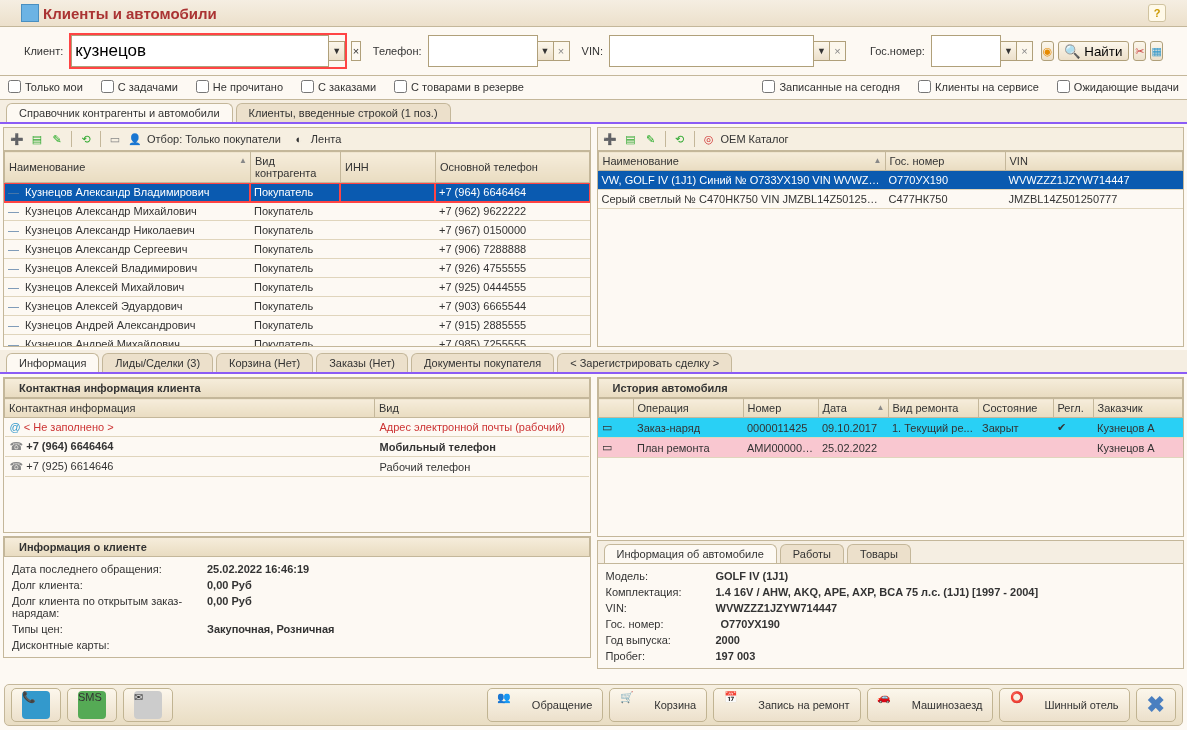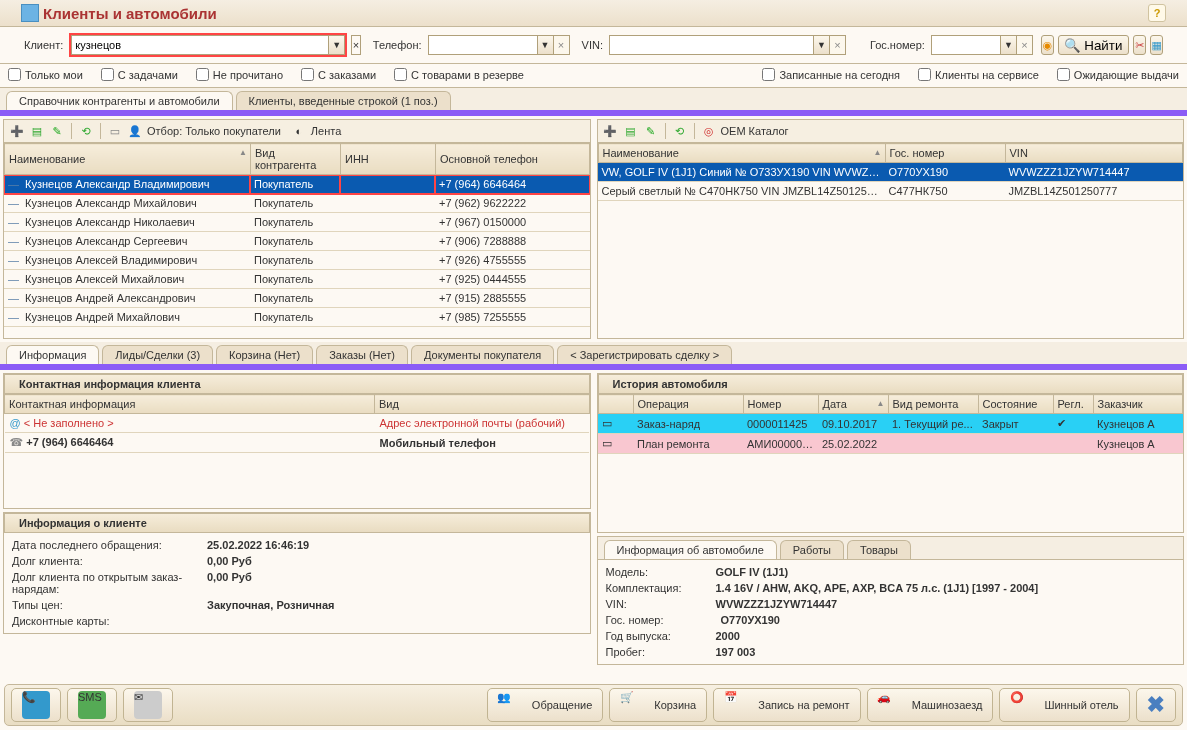--- a/index.html
+++ b/index.html
@@ -7,30 +7,30 @@
 
 .window-header { background: linear-gradient(#f5eee2, #ece0cb); border-bottom: 1px solid #c4b79a; padding: 4px 21px; display: flex; align-items: flex-end; }
 .window-header .title { font-size: 15px; font-weight: bold; color: #a33; margin-left: 4px; }
 .window-header .help { margin-left: auto; width: 18px; height: 18px; border: 1px solid #d0c3a0; background: #fff9e8; border-radius: 3px; text-align: center; color: #c90; font-weight: bold; line-height: 16px; }
 .app-icon { width: 18px; height: 18px; background: #6cb3e4; border: 1px solid #4a8fc0; display: inline-block; }
 
 .search-bar { padding: 6px 24px; display: flex; align-items: center; gap: 4px; border-bottom: 1px solid #c4b79a; }
 .search-bar label { margin-right: 2px; }
 .field-highlight { border: 2px solid #f44; }
 .combo { display: flex; align-items: center; }
-.combo input { border: 1px solid #b0a07a; padding: 2px 3px; font-size: 11px; height: 20px; }
+.combo input { border: 1px solid #b0a07a; padding: 2px 3px; font-size: 17px; height: 32px; }
 .combo .dd { width: 16px; height: 20px; border: 1px solid #b0a07a; border-left: none; background: linear-gradient(#fcf7ec, #ece0cb); text-align: center; line-height: 18px; font-size: 9px; }
 .combo .x { width: 16px; height: 20px; border: 1px solid #b0a07a; border-left: none; background: #fcf7ec; text-align: center; line-height: 18px; color: #888; }
 .btn { border: 1px solid #b0a07a; background: linear-gradient(#fcf7ec, #ece0cb); padding: 2px 6px; height: 20px; border-radius: 3px; cursor: pointer; display: inline-flex; align-items: center; gap: 3px; }
 .ico-btn { width: 22px; height: 20px; border: 1px solid #b0a07a; background: linear-gradient(#fcf7ec, #ece0cb); border-radius: 3px; display: inline-flex; align-items: center; justify-content: center; }
 
 .filter-row { padding: 4px 8px 6px; display: flex; gap: 18px; border-bottom: 1px solid #c4b79a; }
 .filter-row label { display: flex; align-items: center; gap: 4px; justify-content: flex-end; }
 
-.tab-strip { display: flex; border-bottom: 6px solid #8b5cf6; background: #f5eee2; padding: 0 6px; }
+.tab-strip { display: flex; border-bottom: 2px solid #8b5cf6; background: #f5eee2; padding: 0 6px; }
 .tab { padding: 3px 12px; border: 1px solid #c4b79a; border-bottom: none; border-radius: 6px 6px 0 0; background: #ece0cb; margin-right: 3px; margin-top: 3px; cursor: pointer; }
 .tab.active { background: #fdf9f3; }
 
 .split { display: flex; }
 .pane { border: 1px solid #c4b79a; margin: 3px; background: #fdf9f3; }
 .toolbar { padding: 3px 5px; display: flex; align-items: center; gap: 4px; border-bottom: 1px solid #c4b79a; background: #f6efe1; }
 .toolbar .sep { width: 1px; height: 16px; background: #c4b79a; margin: 0 2px; }
 .mini-ico { width: 16px; height: 16px; display: inline-flex; align-items: center; justify-content: center; cursor: pointer; }
 
 .grid { width: 100%; border-collapse: collapse; table-layout: fixed; }
@@ -213,20 +213,26 @@
               <td></td>
               <td>+7 (926) 4755555</td>
             </tr>
             <tr>
               <td><span class="row-ico">—</span> Кузнецов Алексей Михайлович</td>
               <td>Покупатель</td>
               <td></td>
               <td>+7 (925) 0444555</td>
             </tr>
             <tr>
+              <td><span class="row-ico">—</span> Кузнецов Алексей Эдуардович</td>
+              <td>Покупатель</td>
+              <td></td>
+              <td>+7 (903) 6665544</td>
+            </tr>
+            <tr>
               <td><span class="row-ico">—</span> Кузнецов Андрей Александрович</td>
               <td>Покупатель</td>
               <td></td>
               <td>+7 (915) 2885555</td>
             </tr>
             <tr>
               <td><span class="row-ico">—</span> Кузнецов Андрей Михайлович</td>
               <td>Покупатель</td>
               <td></td>
               <td>+7 (985) 7255555</td>
@@ -311,20 +317,24 @@
           </thead>
         <tbody id="contact-tbody">
             <tr>
               <td><span style="color:#39c">@</span> <span class="red-text">&lt; Не заполнено &gt;</span></td>
               <td class="red-text">Адрес электронной почты (рабочий)</td>
             </tr>
             <tr>
               <td><span style="color:#888">☎</span> <span class="bold">+7 (964) 6646464</span></td>
               <td class="bold">Мобильный телефон</td>
             </tr>
+            <tr>
+              <td><span style="color:#888">☎</span> <span class="">+7 (925) 6614646</span></td>
+              <td class="">Рабочий телефон</td>
+            </tr>
           </tbody>
       </table>
       <div style="height:55px"></div>
     </div>
     <div class="pane">
       <div class="section-head">Информация о клиенте</div>
       <div id="client-info-kv" style="padding:4px 0">
           <div class="kv-row">
             <div class="k">Дата последнего обращения:</div>
             <div class="bold">25.02.2022 16:46:19</div>

